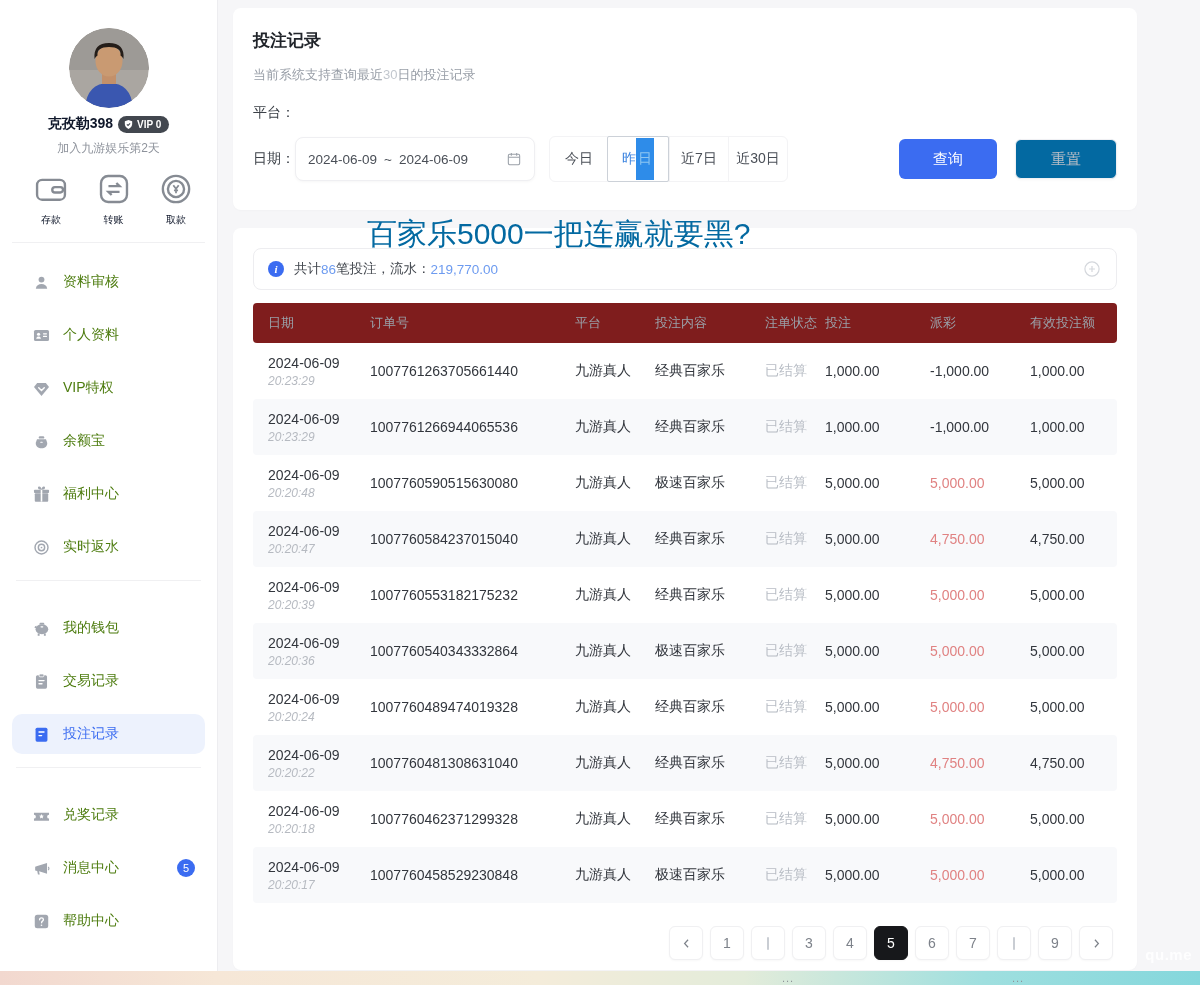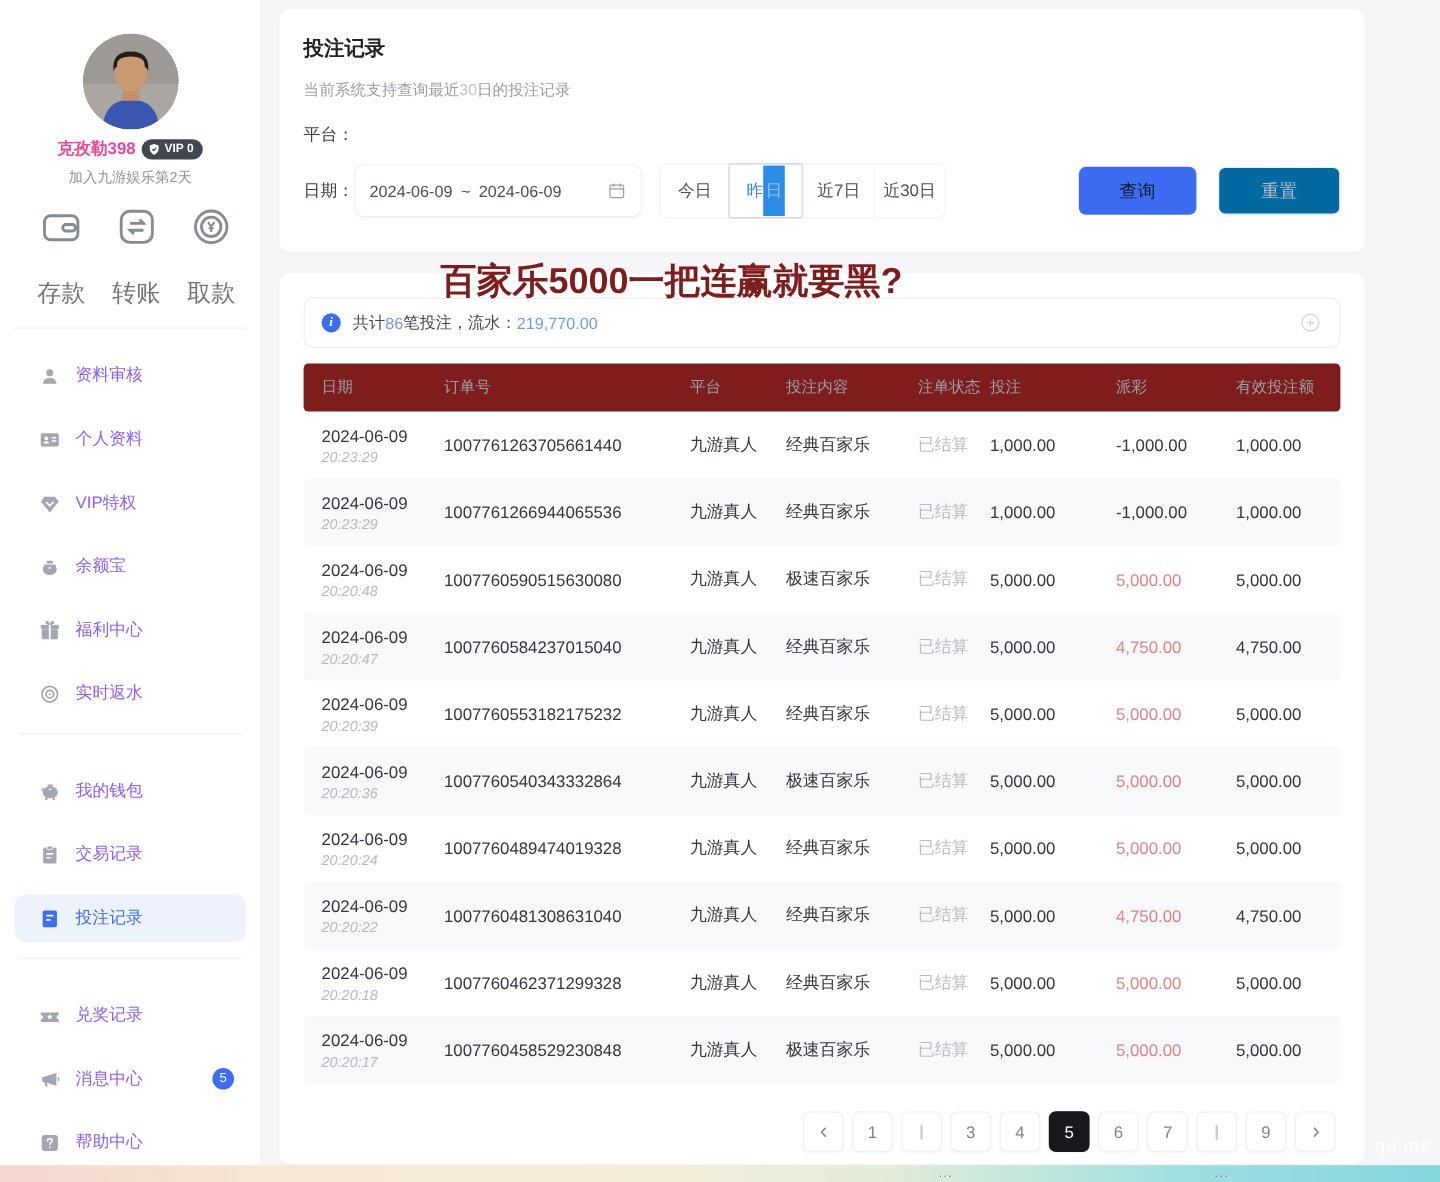--- a/index.html
+++ b/index.html
@@ -4,37 +4,37 @@
 <style>
   html,body{margin:0;padding:0;}
   .canvas{position:relative;width:1200px;height:985px;overflow:hidden;background:#f6f6f8;
     font-family:"Liberation Sans","DejaVu Sans",sans-serif;color:#32363d;}
 
   
   .sidebar{position:absolute;left:0;top:0;width:217px;height:985px;background:#fff;
     border-right:1px solid #ededf0;z-index:2;}
   .avatar{width:80px;height:80px;border-radius:50%;overflow:hidden;margin:28px auto 0;}
   .name-row{display:flex;align-items:center;justify-content:center;margin-top:7px;gap:5px;}
-  .uname{font-size:14px;font-weight:700;color:#ec4899;}
+  .uname{font-size:14px;font-weight:700;color:#0f172a;}
   .vip-pill{display:flex;align-items:center;background:#42474f;border-radius:9px;height:17px;
     padding:0 8px 0 5px;color:#fff;font-size:10px;font-weight:700;gap:3px;}
   .vip-pill svg{width:11px;height:11px;}
   .joined{margin-top:7px;text-align:center;font-size:12px;color:#8d929b;}
   .quick-actions{display:flex;justify-content:space-between;padding:13px 12px 0 22px;}
   .qa{width:58px;display:flex;flex-direction:column;align-items:center;cursor:pointer;}
   .qa-icon{width:38px;height:38px;color:#868b93;}
   .qa-icon svg{width:38px;height:38px;}
-  .qa-label{margin-top:23px;font-size:20px;color:#737373;}
+  .qa-label{margin-top:5px;font-size:10px;color:#0f172a;}
   .profile-divider{height:1px;background:#f0f0f2;margin:15px 12px 0;}
   .nav{padding-top:19px;}
   .nav-item{display:flex;align-items:center;height:40px;margin:0 12px 13px;padding:0 10px 0 20px;
     border-radius:10px;cursor:pointer;}
   .nav-item .nav-icon{width:19px;height:19px;color:#a2a7b0;flex:0 0 19px;}
   .nav-item .nav-icon svg{width:19px;height:19px;display:block;}
-  .nav-item .label{margin-left:12px;font-size:14px;color:#8b5cf6;}
+  .nav-item .label{margin-left:12px;font-size:14px;color:#4d7c0f;}
   .nav-item.active{background:#edf2fd;}
   .nav-item.active .label{color:#3b6cf1;}
   .nav-item.active .nav-icon{color:#3b6cf1;}
   .nav-badge{width:18px;height:18px;border-radius:50%;background:#3b6cf1;color:#fff;font-size:11px;
     display:flex;align-items:center;justify-content:center;margin-left:auto;}
   .nav-divider{height:1px;background:#f0f0f2;margin:1px 16px 27px;}
 
   
   .main{position:absolute;left:217px;top:0;right:0;bottom:0;}
   .card{position:absolute;background:#fff;border-radius:8px;box-shadow:0 1px 2px rgba(0,0,0,.02);}
@@ -57,26 +57,26 @@
   .datebox .cal svg{width:16px;height:16px;}
   .ranges{display:flex;margin-left:14px;height:44px;border:1px solid #f3f3f5;border-radius:6px;
     background:#fff;align-items:stretch;}
   .qr{width:58px;display:flex;align-items:center;justify-content:center;font-size:14px;
     color:#4a4f57;border-left:1px solid #f3f3f5;cursor:pointer;}
   .qr:first-child{border-left:none;}
   .qr.hl{border:1px solid #ccd1d8;border-radius:2px;margin:-1px 0 -1px -1px;color:#3f86e0;width:60px;}
   .qr.hl .selchar{background:#2e8ce9;color:#8ec6f2;padding:12px 2px;}
   .btn{height:40px;border-radius:6px;font-size:15px;cursor:pointer;
     font-family:"Liberation Sans","DejaVu Sans",sans-serif;}
-  .btn-query{margin-left:auto;width:98px;background:#3b6cf1;color:#0f172a;border:none;}
+  .btn-query{margin-left:auto;width:98px;background:#3b6cf1;color:#ffffff;border:none;}
   .btn-reset{margin-left:18px;width:102px;background:#0369a1;color:#b9bec6;border:1px solid #f0f0f3;
     box-shadow:0 1px 3px rgba(0,0,0,.04);}
 
-  .overlay-text{position:absolute;left:150px;top:214px;z-index:6;font-size:30px;font-weight:700;
-    color:#7f1d1d;white-space:nowrap;}
+  .overlay-text{position:absolute;left:150px;top:214px;z-index:6;font-size:30px;font-weight:400;
+    color:#0369a1;white-space:nowrap;}
 
   .table-card{left:16px;top:228px;width:904px;height:742px;}
   .summary{margin:20px 20px 0;height:40px;border:1px solid #ededf0;border-radius:8px;
     display:flex;align-items:center;padding:0 14px;font-size:13.5px;color:#42474e;}
   .info-ic{width:16px;height:16px;border-radius:50%;background:#3b6cf1;color:#fff;font-size:11px;
     font-weight:700;display:flex;align-items:center;justify-content:center;margin-right:10px;
     font-family:"Liberation Serif",serif;font-style:italic;}
   .summary .blue{color:#6d9bf0;}
   .plus-ic{margin-left:auto;width:20px;height:20px;color:#d4d7dc;cursor:pointer;}
   .plus-ic svg{width:20px;height:20px;}

